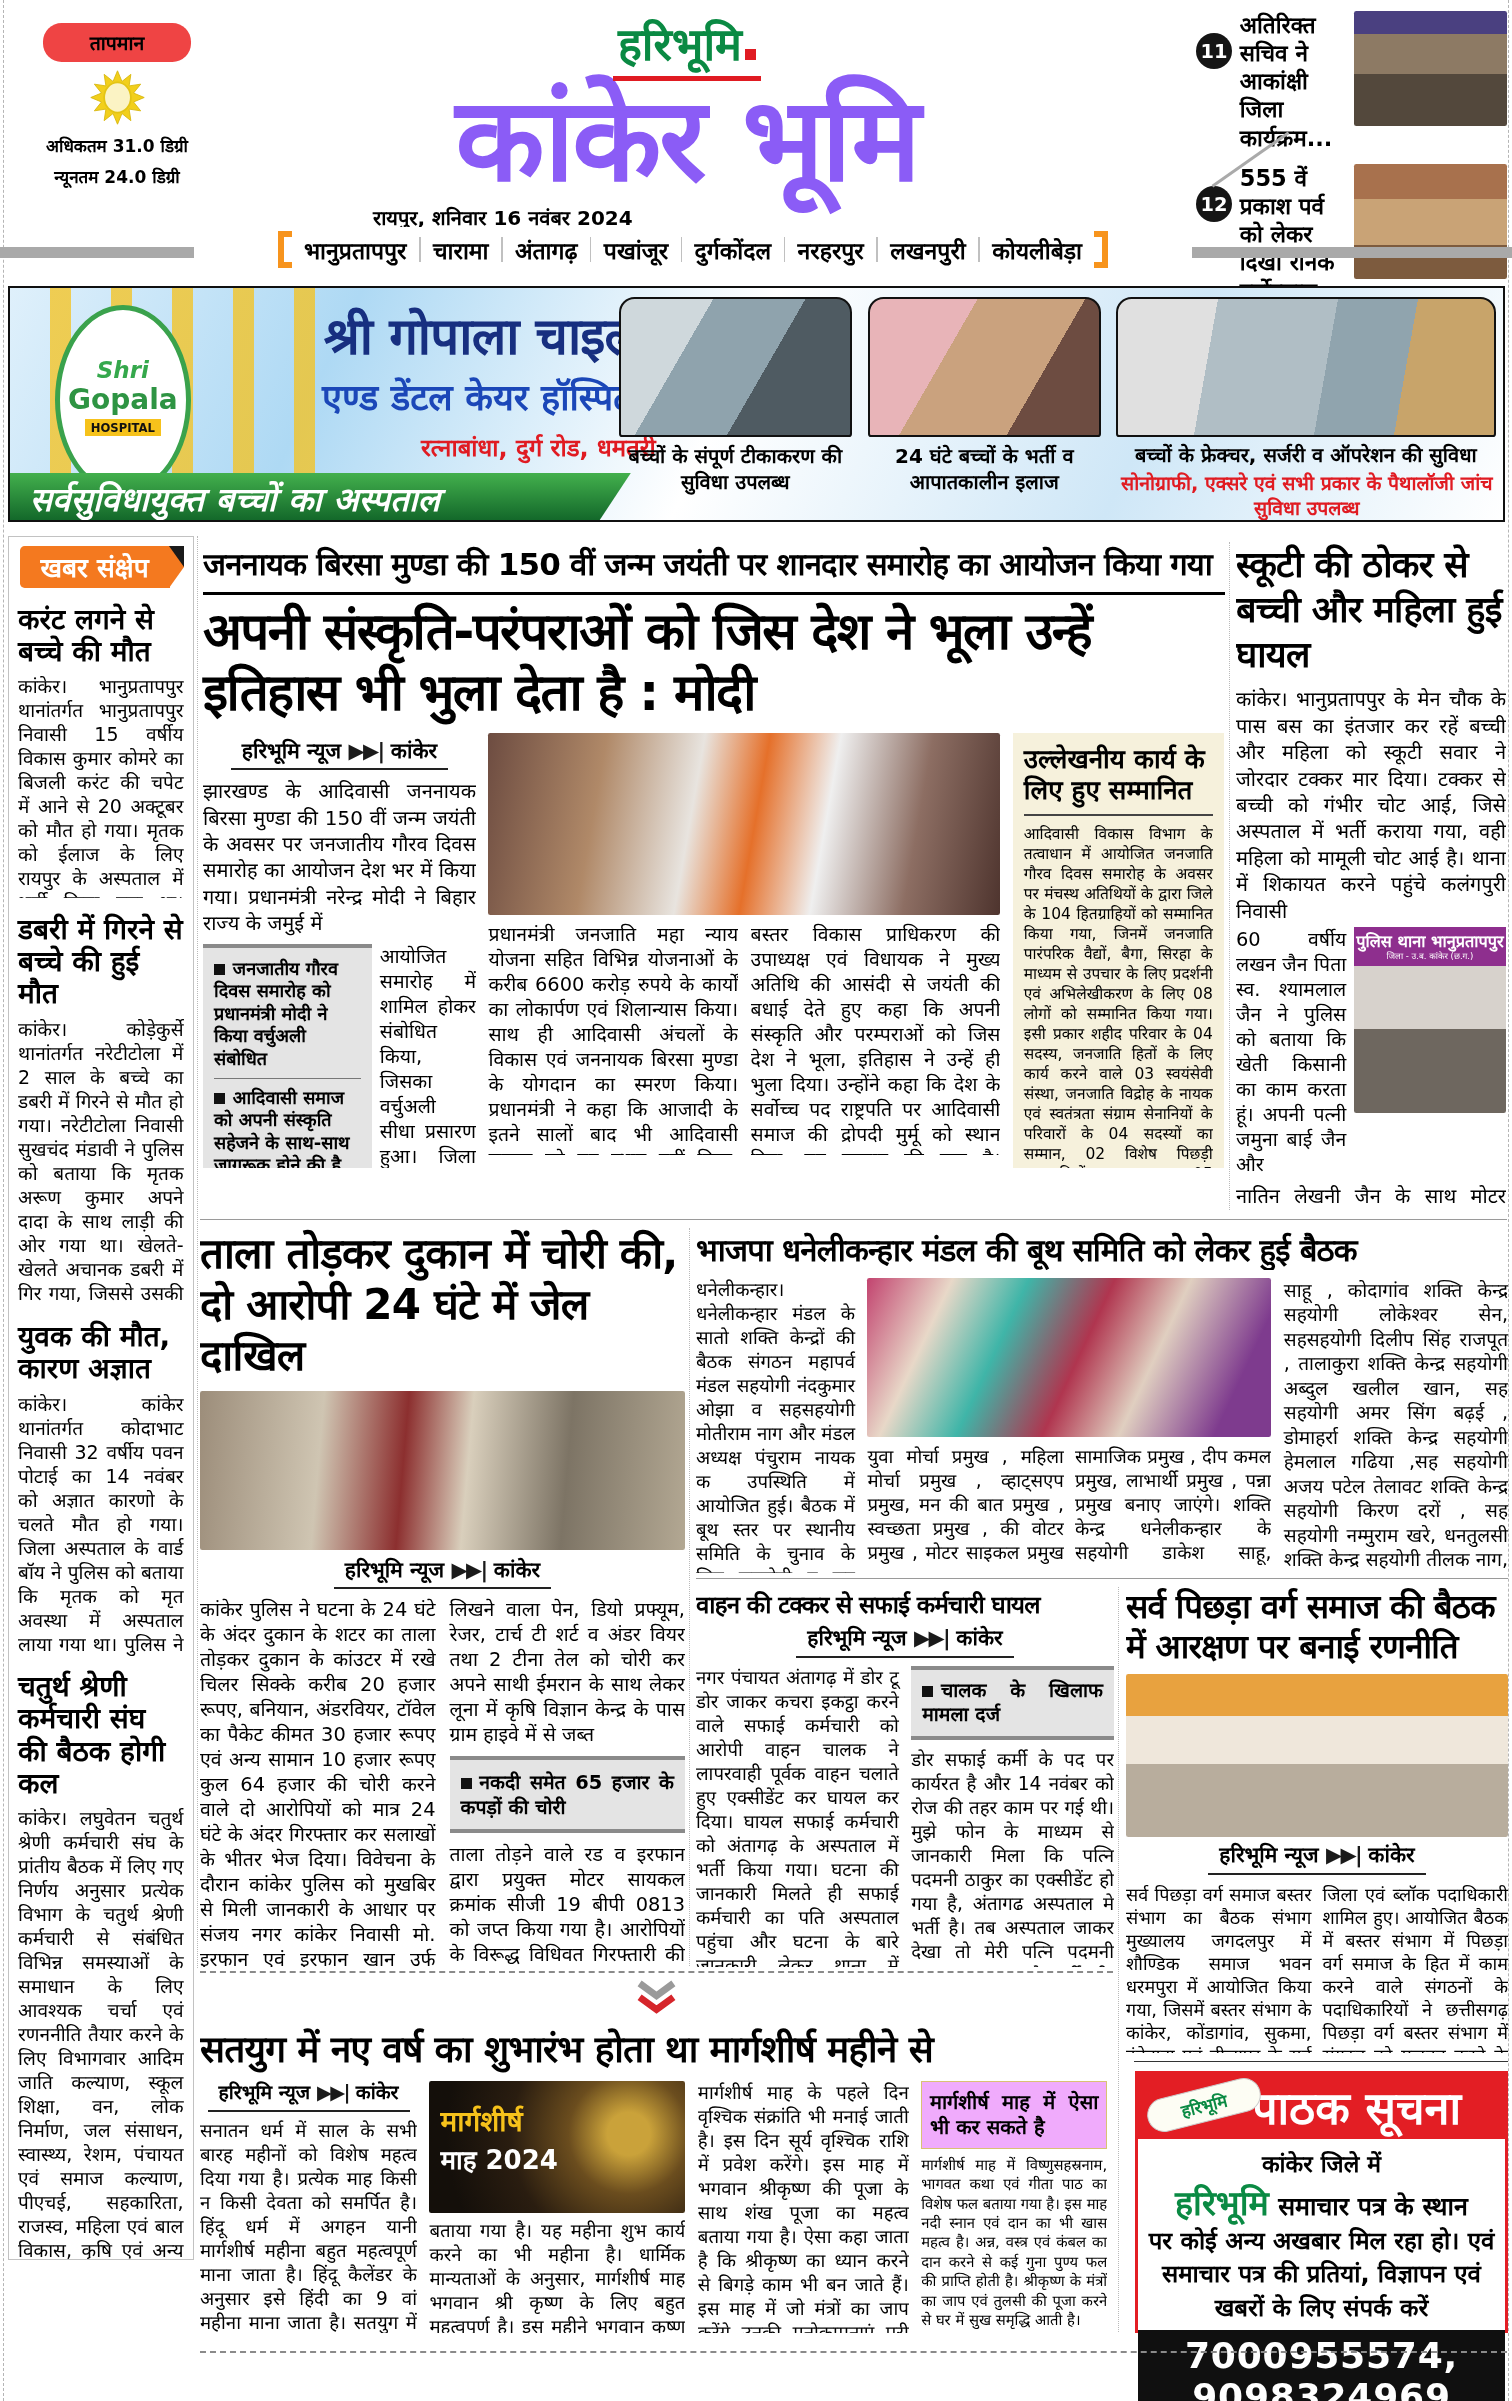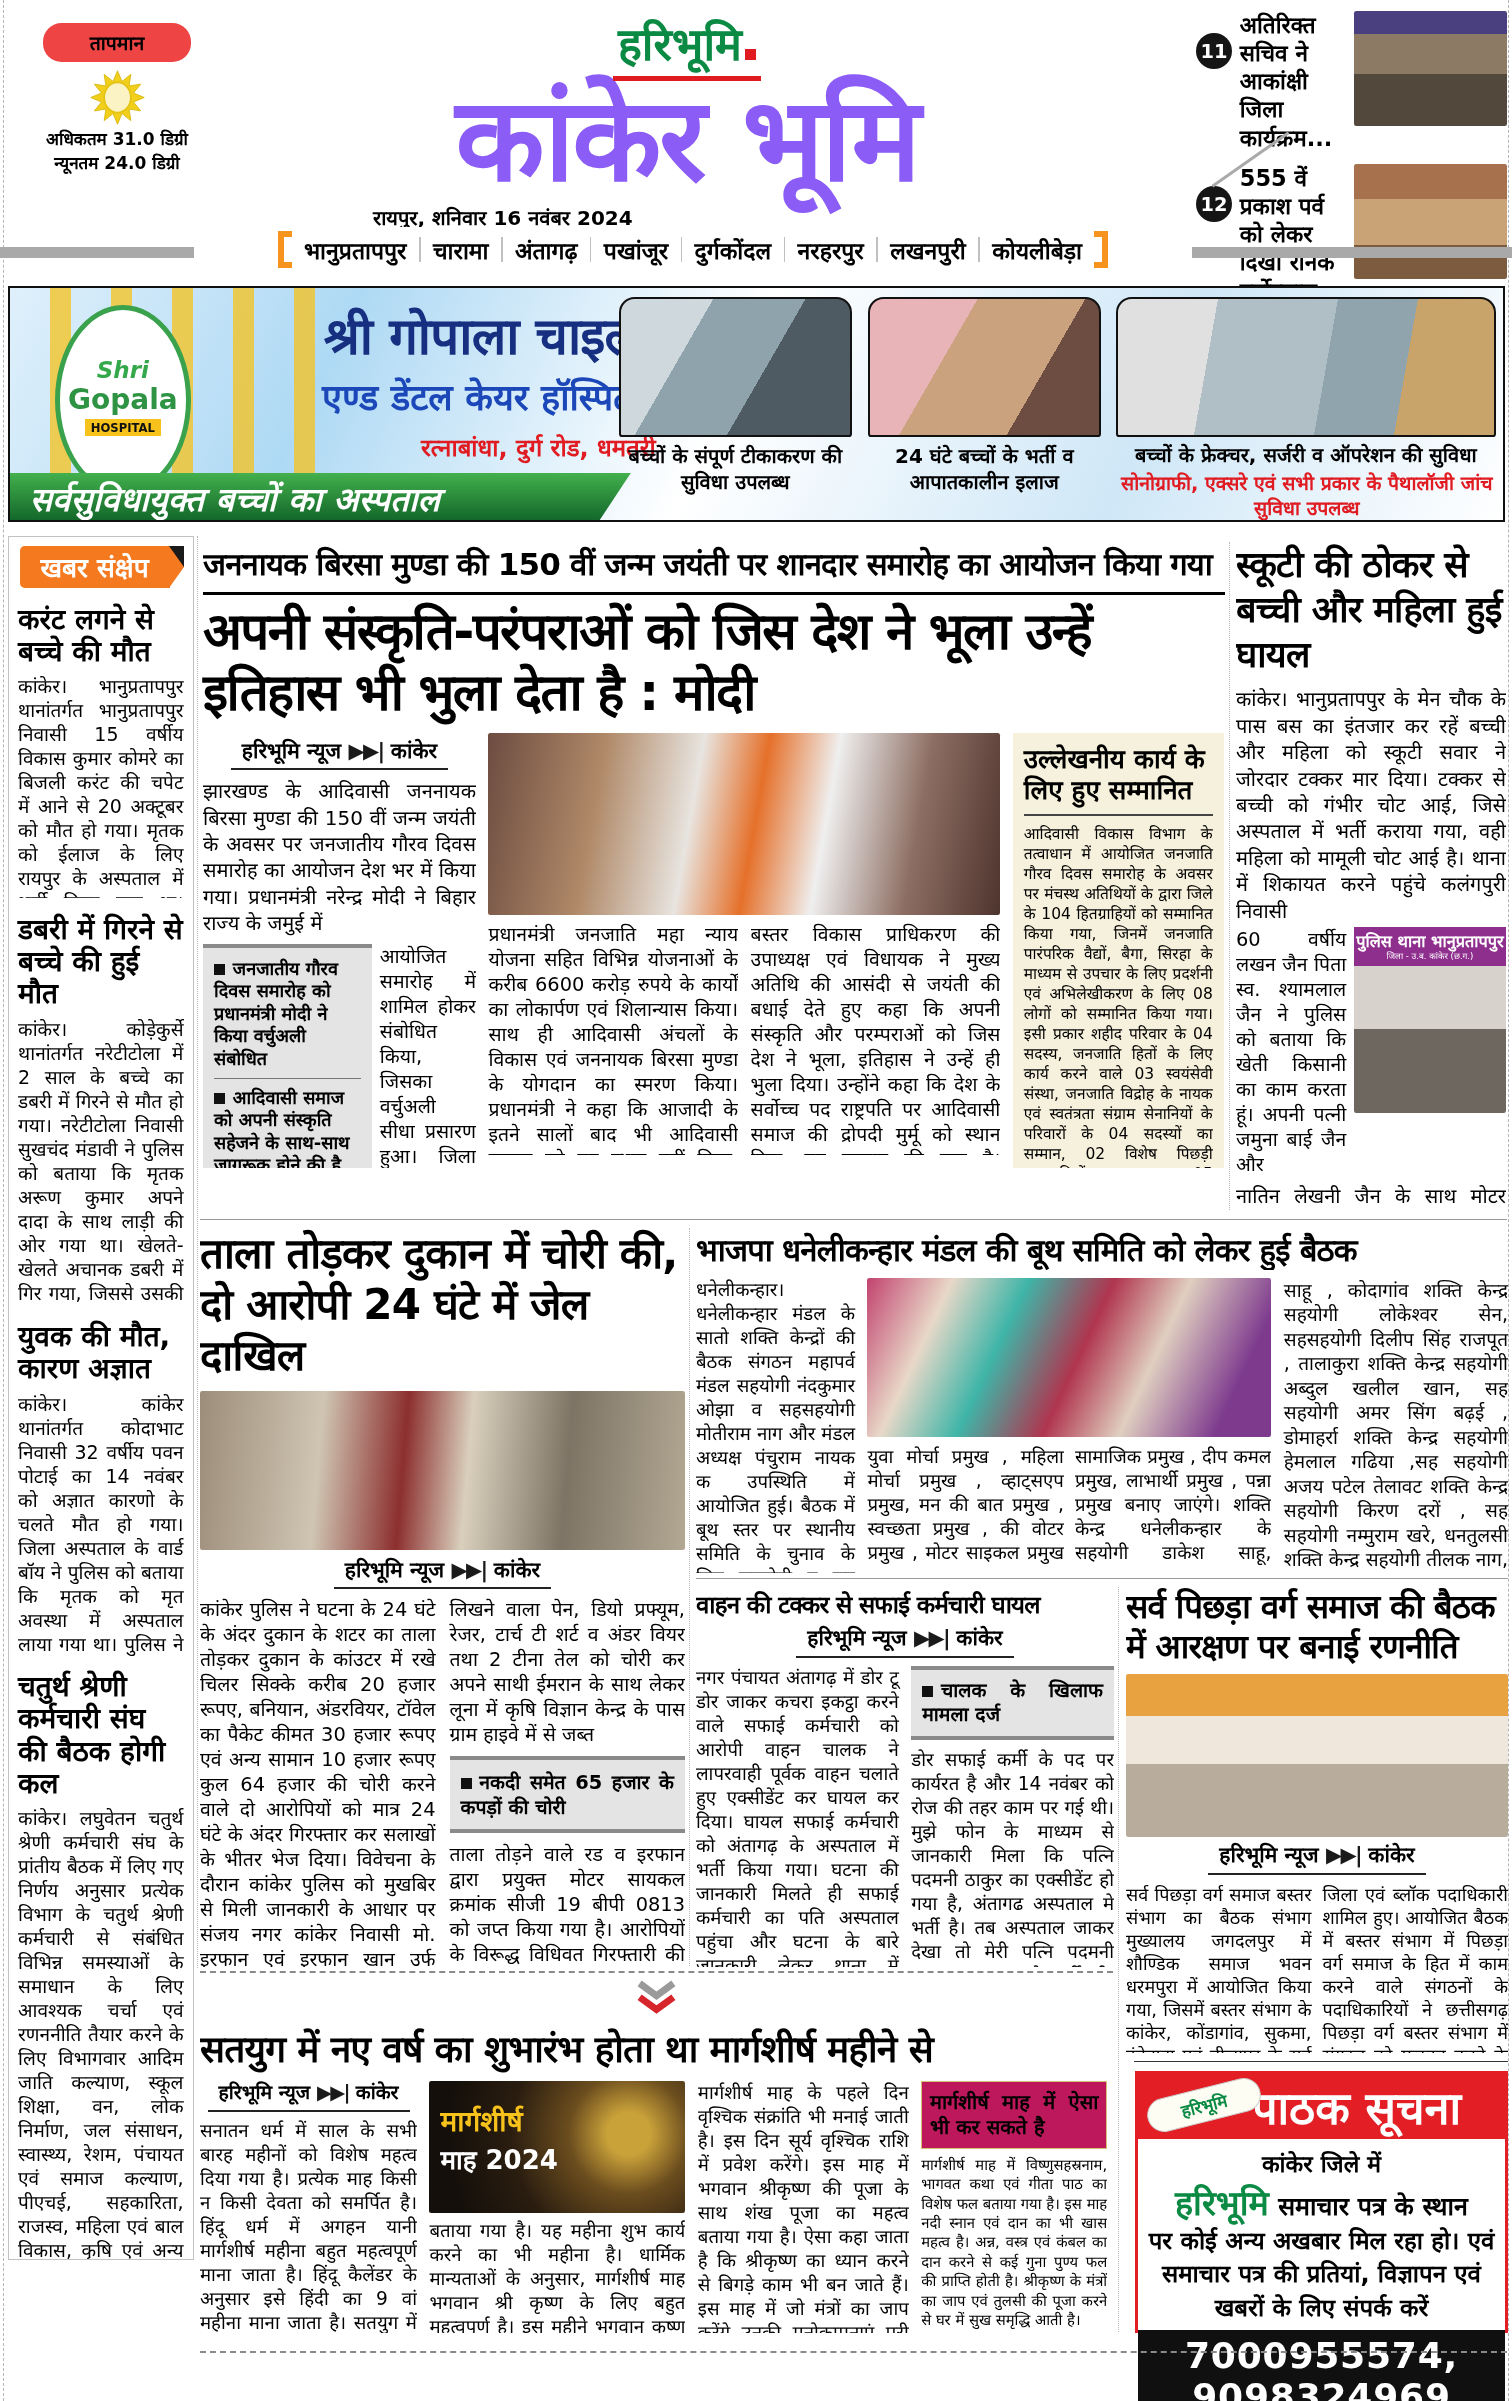--- a/index.html
+++ b/index.html
@@ -7,21 +7,21 @@
   .page { position:relative; width:1512px; height:2401px; background:#fff; margin:0 auto; overflow:hidden; }
   .abs { position:absolute; }
   .edge { position:absolute; top:0; bottom:0; width:0; border-left:1.6px dashed #b5b5b5; }
   .vsep { position:absolute; width:0; border-left:1.6px dotted #b9b9b9; }
   .hrule { position:absolute; height:0; border-top:1.6px solid #9a9a9a; }
   .dashdot { position:absolute; height:0; border-top:2.3px dashed #8a8a8a; }
 
   
   .weather { text-align:center; width:148px; }
   .weather .pill { background:#ef4444; border-radius:18.6px; padding:6.2px 7.8px; font-size:19.4px; font-weight:bold; }
-  .weather .t { font-size:17px; font-weight:bold; margin-top:1px; }
+  .weather .t { font-size:17px; font-weight:bold; margin-top:8px; }
   .masthead { width:722px; text-align:center; }
   .brand { display:inline-block; color:#0a8a43; font-size:45px; font-weight:800; border-bottom:5.4px solid #e01b22; padding:0 4.7px 3.1px 4.7px; position:relative; }
   .brand .dot { display:inline-block; width:11px; height:11px; background:#e01b22; margin-left:3.1px; }
   .mast-title { color:#8b5cf6; font-size:116px; line-height:1.02; font-weight:700; letter-spacing:-2.3px; white-space:nowrap; }
   .dateline { text-align:left; font-size:20px; font-weight:bold; margin:4.7px 0 0 47px; }
   .tstory { display:flex; align-items:flex-start; gap:7.8px; }
   .tnum { min-width:36px; height:36px; background:#151515; color:#fff; border-radius:50%; font-size:19.4px; font-weight:bold; display:flex; align-items:center; justify-content:center; margin-top:22px; }
   .ttext { width:116px; font-size:22.5px; font-weight:bold; line-height:1.25; }
   .tphoto { width:167px; height:115px; border-radius:2.3px; }
   .ph-meet { background:linear-gradient(#4a4080 0 20%, #8d7a64 20% 55%, #53483c 55% 100%); }
@@ -128,21 +128,21 @@
   .sat h2 { font-size:37px; font-weight:800; white-space:nowrap; letter-spacing:-0.8px; margin-top:6.2px; overflow:hidden; }
   .sat-row { display:flex; gap:12.4px; margin-top:7.8px; height:256px; overflow:hidden; }
   .sat-c { font-size:18.6px; line-height:24px; text-align:justify; overflow:hidden; }
   .sat-c1 { width:217px; }
   .sat-c2 { width:256px; }
   .ph-krishna { position:relative; height:132px; background:radial-gradient(circle at 78% 40%, #caa23a 0 10%, #6b4d1e 28%, #2a1d10 55%, #140f0a 85%); margin-bottom:6.2px; }
   .kr-l1 { position:absolute; left:11px; top:29.5px; color:#f6c21b; font-size:28px; font-weight:800; }
   .kr-l2 { position:absolute; left:11px; top:67px; color:#fff; font-size:26px; font-weight:800; }
   .sat-c3 { width:211px; }
   .sat-c4 { width:186px; }
-  .sat-box2 { background:#be185d; border:1.6px solid #d9c174; padding:7.8px; font-weight:800; font-size:20px; line-height:1.25; }
+  .sat-box2 { background:#f0abfc; border:1.6px solid #d9c174; padding:7.8px; font-weight:800; font-size:20px; line-height:1.25; }
   .sat-tiny { font-size:14.8px; line-height:19.4px; margin-top:6.2px; text-align:justify; }
 
   
   .notice { border:3.9px solid #e31e24; background:#fff; }
   .notice-head { position:relative; background:#e31e24; height:65px; display:flex; align-items:center; justify-content:center; }
   .notice-head .ti { color:#fff; font-size:45px; font-weight:800; margin-left:70px; }
   .roll { position:absolute; left:7.8px; top:14px; width:116px; height:34px; background:#fdfdf4; border-radius:17px; transform:rotate(-14deg); display:flex; align-items:center; justify-content:center; color:#0a8a43; font-weight:800; font-size:17px; border:1.6px solid #ccc; }
   .notice-body { text-align:center; padding:7.8px 6.2px 4.7px 6.2px; font-weight:bold; }
   .nb1 { font-size:23px; }
   .nbrand { color:#0a8a43; font-size:34px; font-weight:800; margin-right:9.3px; }

